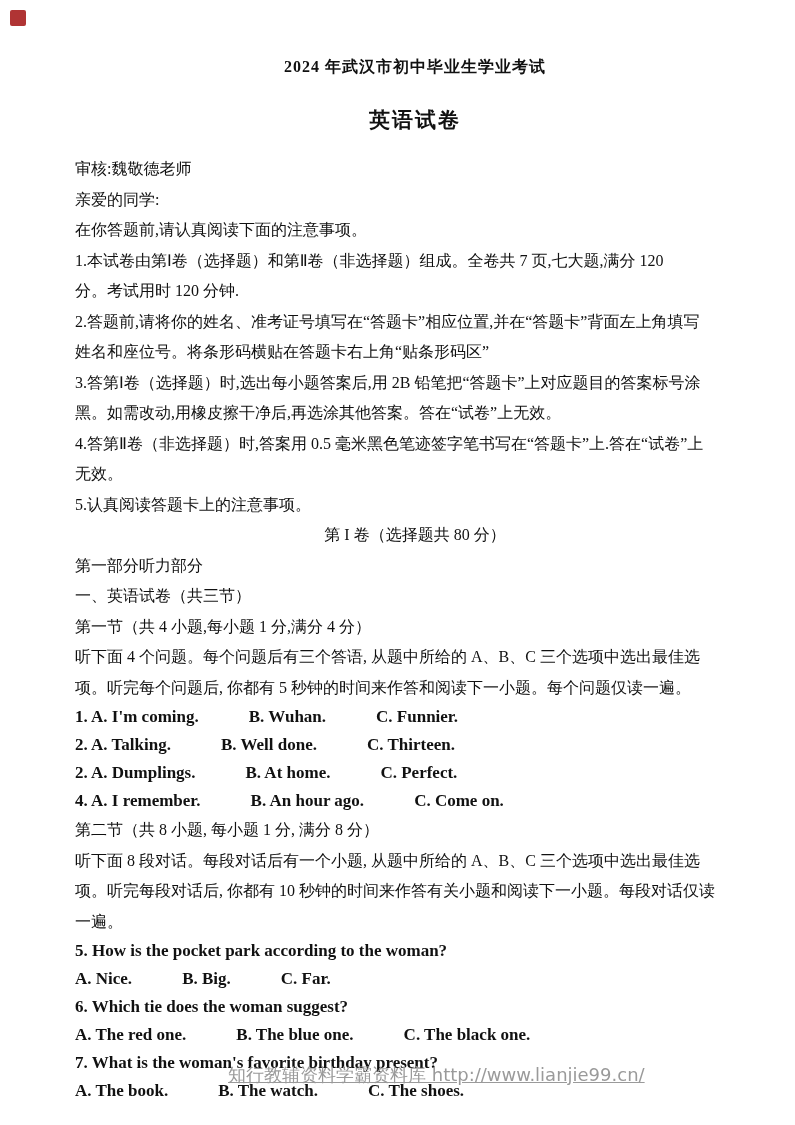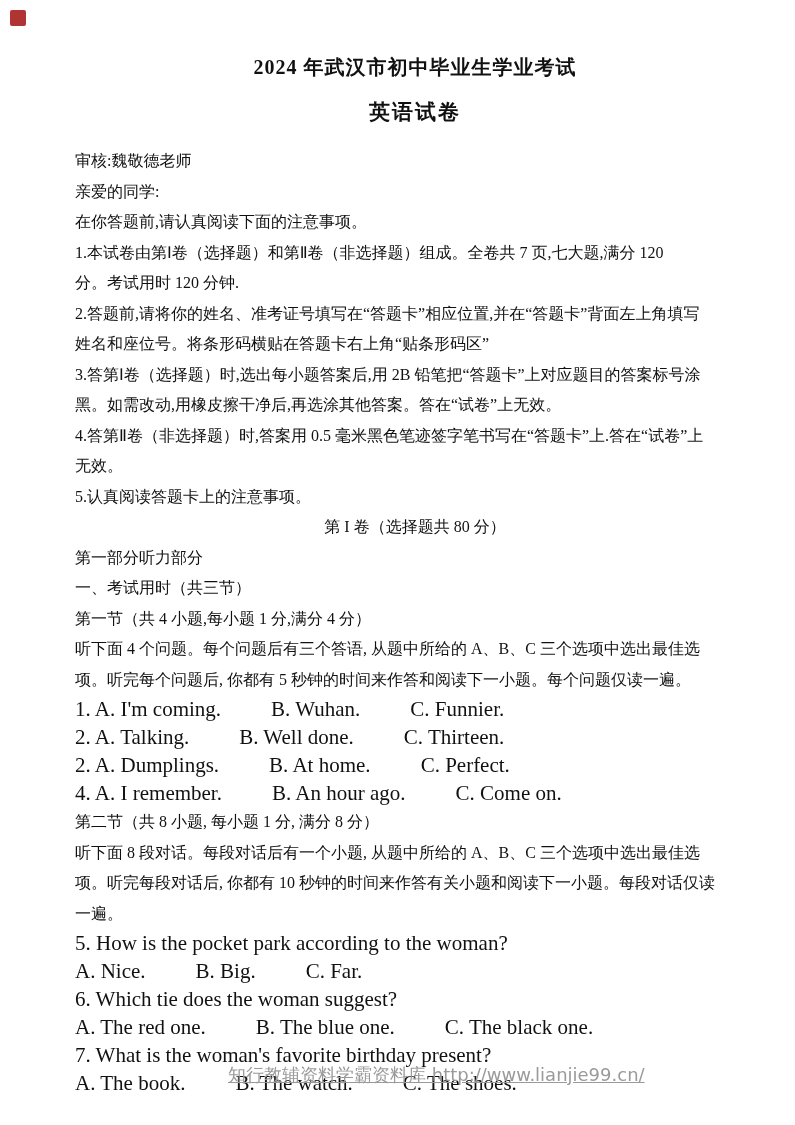--- a/index.html
+++ b/index.html
@@ -16,45 +16,45 @@
     position: absolute;
     left: 10px; top: 10px;
     width: 16px; height: 16px;
     border-radius: 2px;
     background: #b03434;
   }
   .content {
     padding: 52px 40px 0 75px;
   }
   .title {
-    margin: 0 0 16px 0;
+    margin: 0 0 24px 0;
     text-align: center;
-    font-size: 20px;
+    font-size: 16px;
     font-weight: bold;
     line-height: 30px;
     letter-spacing: 1px;
   }
   .subtitle {
     margin: 0 0 20px 0;
     text-align: center;
     font-size: 21px;
     font-weight: bold;
     line-height: 28px;
     letter-spacing: 2px;
   }
   .cn {
     font-weight: normal;
     font-size: 16px;
     line-height: 30.5px;
     white-space: nowrap;
   }
   .center { text-align: center; white-space: normal; }
   .en {
-    font-weight: normal;
-    font-size: 21px;
+    font-weight: bold;
+    font-size: 17px;
     line-height: 28px;
     white-space: nowrap;
   }
   .opt-row .opt + .opt { margin-left: 50px; }
   .watermark {
     position: absolute;
     left: 228px;
     top: 1063px;
     font-family: "DejaVu Sans", sans-serif;
     font-size: 18px;
@@ -82,21 +82,21 @@
     <div class="cn">2.答题前,请将你的姓名、准考证号填写在“答题卡”相应位置,并在“答题卡”背面左上角填写</div>
     <div class="cn">姓名和座位号。将条形码横贴在答题卡右上角“贴条形码区”</div>
     <div class="cn">3.答第Ⅰ卷（选择题）时,选出每小题答案后,用 2B 铅笔把“答题卡”上对应题目的答案标号涂</div>
     <div class="cn">黑。如需改动,用橡皮擦干净后,再选涂其他答案。答在“试卷”上无效。</div>
     <div class="cn">4.答第Ⅱ卷（非选择题）时,答案用 0.5 毫米黑色笔迹签字笔书写在“答题卡”上.答在“试卷”上</div>
     <div class="cn">无效。</div>
     <div class="cn">5.认真阅读答题卡上的注意事项。</div>
 
     <div class="cn center">第 I 卷（选择题共 80 分）</div>
     <div class="cn">第一部分听力部分</div>
-    <div class="cn">一、考试用时（共三节）</div>
+    <div class="cn">一、英语试卷（共三节）</div>
 
     <div class="cn">第一节（共 4 小题,每小题 1 分,满分 4 分）</div>
     <div class="cn">听下面 4 个问题。每个问题后有三个答语, 从题中所给的 A、B、C 三个选项中选出最佳选</div>
     <div class="cn">项。听完每个问题后, 你都有 5 秒钟的时间来作答和阅读下一小题。每个问题仅读一遍。</div>
 
     <div class="en opt-row">
       <span class="opt">1. A. I'm coming.</span><span class="opt">B. Wuhan.</span><span class="opt">C. Funnier.</span>
     </div>
     <div class="en opt-row">
       <span class="opt">2. A. Talking.</span><span class="opt">B. Well done.</span><span class="opt">C. Thirteen.</span>

